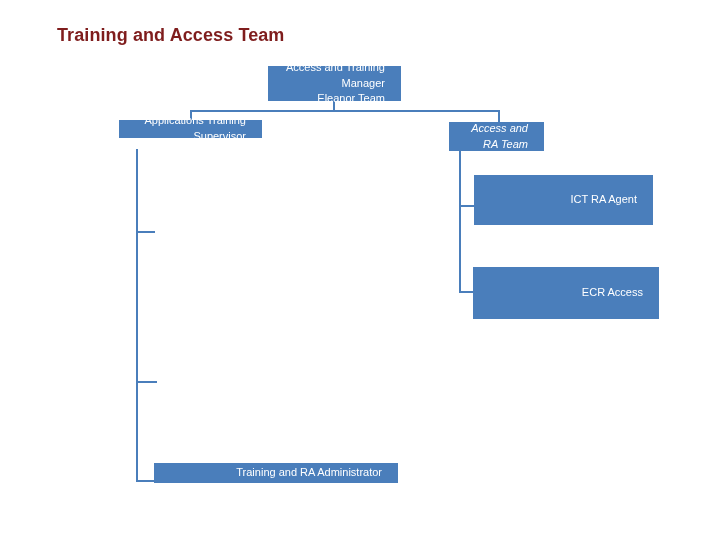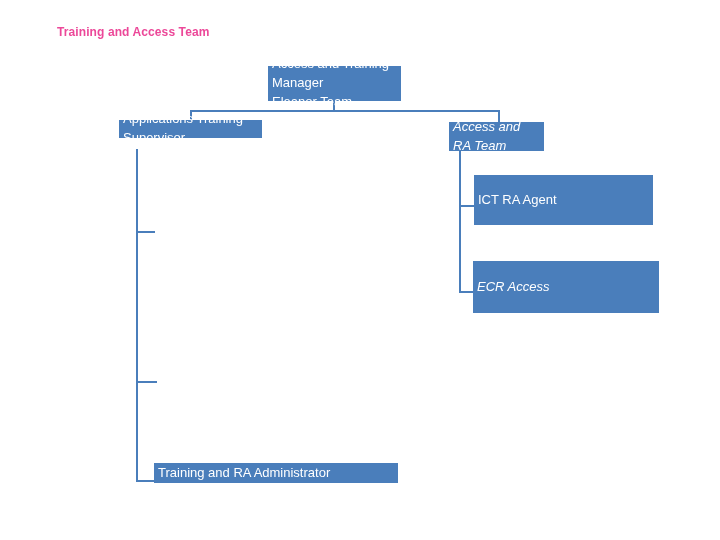--- a/index.html
+++ b/index.html
@@ -15,38 +15,38 @@
   }
   #canvas {
     position: relative;
     width: 720px;
     height: 540px;
   }
   .title {
     position: absolute;
     left: 57px;
     top: 25px;
-    font-size: 12px;
+    font-size: 18px;
     font-weight: bold;
-    color: #ec4899;
+    color: #7f1d1d;
     letter-spacing: 0.1px;
     white-space: nowrap;
   }
   .node {
     position: absolute;
     background: #4a7ebb;
     color: #ffffff;
     display: flex;
     align-items: center;
     justify-content: center;
-    text-align: left;
-    font-size: 13px;
+    text-align: right;
+    font-size: 11px;
     line-height: 1.45;
     box-sizing: border-box;
-    padding: 2px 4px;
+    padding: 2px 16px;
   }
   .node span {
     display: block;
     width: 100%;
   }
   .connector {
     position: absolute;
     background: #4a7ebb;
   }
   .h-line { height: 2px; }
@@ -86,21 +86,21 @@
 
   <div class="node" style="left:449px; top:122px; width:95px; height:29px;font-style:italic;">
     <span>Access and RA Team</span>
   </div>
 
 
   <div class="node" style="left:474px; top:175px; width:179px; height:50px;">
     <span>ICT RA Agent</span>
   </div>
 
-  <div class="node" style="left:473px; top:261px; width:186px; height:52px;font-style:italic;">
+  <div class="node" style="left:473px; top:267px; width:186px; height:52px;">
     <span>ECR Access</span>
   </div>
 
 
   <div class="node" style="left:154px; top:463px; width:244px; height:20px;">
     <span>Training and RA Administrator</span>
   </div>
 
 </div>
 

